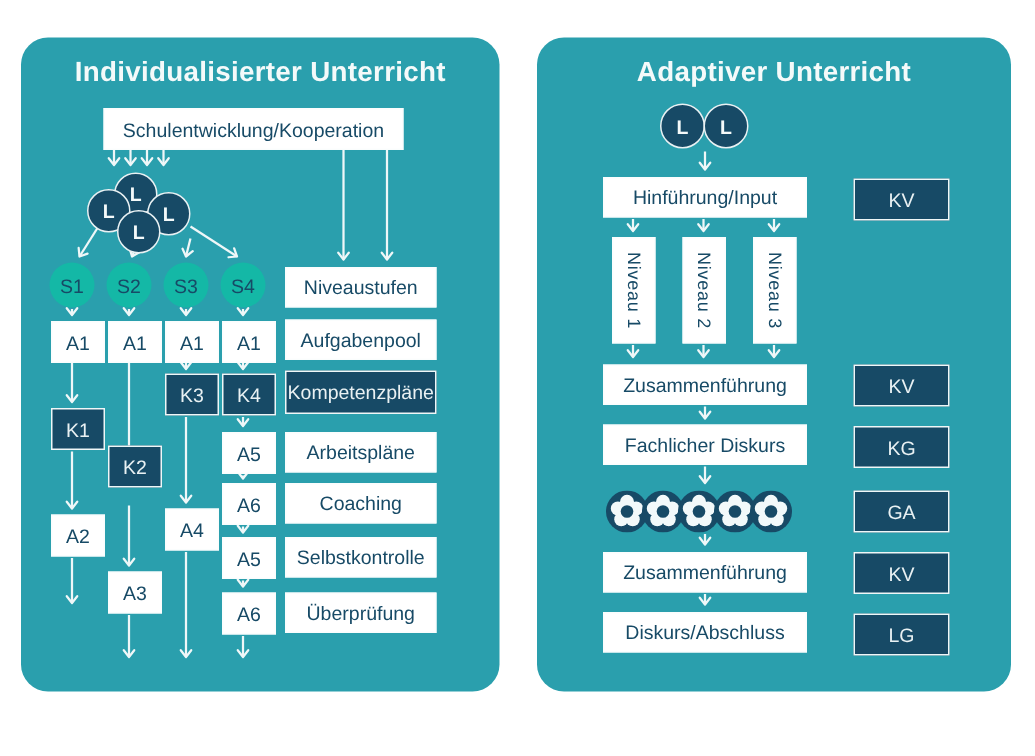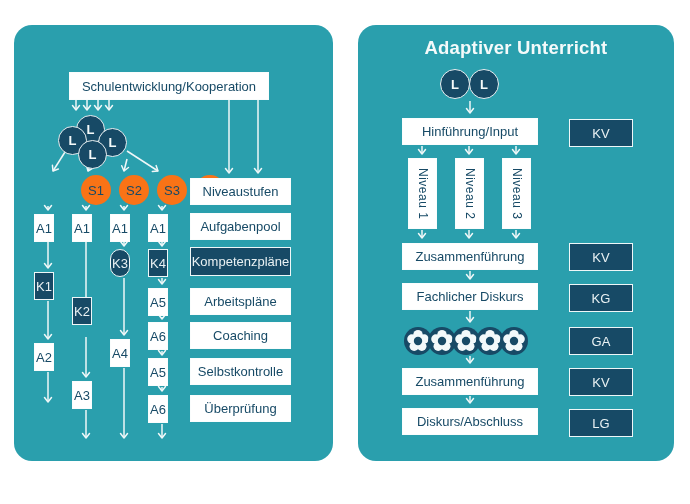--- a/index.html
+++ b/index.html
@@ -6,38 +6,39 @@
   .stage{position:relative;width:690px;height:504px;background:#ffffff;overflow:hidden;
          font-family:"Liberation Sans",sans-serif;}
   .panel{position:absolute;top:25px;height:436px;background:#2A9FAD;border-radius:18px;}
   #panel-left{left:14px;width:319px;}
   #panel-right{left:358px;width:316px;}
   .panel-title{position:absolute;left:0;right:0;top:12px;text-align:center;color:#F4FAFA;
 M               font-family:"DejaVu Serif",serif;font-weight:bold;font-size:18.5px;letter-spacing:.2px;}
   .bx{position:absolute;box-sizing:border-box;display:flex;align-items:center;justify-content:center;
       background:#ffffff;border:1px solid #FAFDFD;color:#174A66;font-size:13px;line-height:1;}
   .bx.dark{background:#174A66;border:1.5px solid #EFF7F8;color:#E9F1F3;}
-  .node{width:20px;height:28px;}
+  .node{width:36px;height:28px;}
   .cnode{position:absolute;display:flex;align-items:center;justify-content:center;border-radius:50%;
          box-sizing:border-box;font-size:13px;line-height:1;}
-  .s-circle{width:30px;height:30px;background:#f97316;color:#174A66;margin-left:48px;}
+  .s-circle{width:30px;height:30px;background:#14b8a6;color:#174A66;}
   .l-circle{width:29px;height:29px;background:#174A66;color:#F4FAFA;border:1.5px solid #E9F1F3;font-weight:600;}
   .side-box{left:176px;width:101px;height:27px;}
   .wide{left:44px;width:136px;height:27px;}
   .label-box{left:211px;width:64px;height:28px;}
   .niveau{writing-mode:vertical-rl;width:29px;height:71px;font-size:12px;letter-spacing:.5px;}
   svg.overlay{position:absolute;left:0;top:0;pointer-events:none;}
   .gicon{position:absolute;width:28px;height:28px;}
 </style>
 </head>
 <body>
 
 <div class="stage">
 
   <div class="panel" id="panel-left">
+    <div class="panel-title">Individualisierter Unterricht</div>
 
     <svg class="overlay" width="319" height="436">
       <defs>
         <marker id="ahL" markerUnits="userSpaceOnUse" markerWidth="10" markerHeight="10" refX="6" refY="5" orient="auto">
           <path d="M1.5,1.5 L6,5 L1.5,8.5" fill="none" stroke="#EFF7F8" stroke-width="1.5" stroke-linecap="round" stroke-linejoin="round"></path>
         </marker>
       </defs>
       <g stroke="#EFF7F8" stroke-width="1.5" fill="none">
         <line x1="62" y1="75" x2="62" y2="85" marker-end="url(#ahL)"></line>
         <line x1="73" y1="75" x2="73" y2="85" marker-end="url(#ahL)"></line>
@@ -85,21 +86,21 @@
 
     <div class="bx node" style="left:20px;top:189px;">A1</div>
     <div class="bx node dark" style="left:20px;top:247px;">K1</div>
     <div class="bx node" style="left:20px;top:318px;">A2</div>
 
     <div class="bx node" style="left:58px;top:189px;">A1</div>
     <div class="bx node dark" style="left:58px;top:272px;">K2</div>
     <div class="bx node" style="left:58px;top:356px;">A3</div>
 
     <div class="bx node" style="left:96px;top:189px;">A1</div>
-    <div class="bx node dark" style="left:96px;top:224px;border-radius:13px;">K3</div>
+    <div class="bx node dark" style="left:96px;top:224px;">K3</div>
     <div class="bx node" style="left:96px;top:314px;">A4</div>
 
     <div class="bx node" style="left:134px;top:189px;">A1</div>
     <div class="bx node dark" style="left:134px;top:224px;">K4</div>
     <div class="bx node" style="left:134px;top:263px;">A5</div>
     <div class="bx node" style="left:134px;top:297px;">A6</div>
     <div class="bx node" style="left:134px;top:333px;">A5</div>
     <div class="bx node" style="left:134px;top:370px;">A6</div>
 
     <div class="bx side-box" style="top:153px;">Niveaustufen</div>

